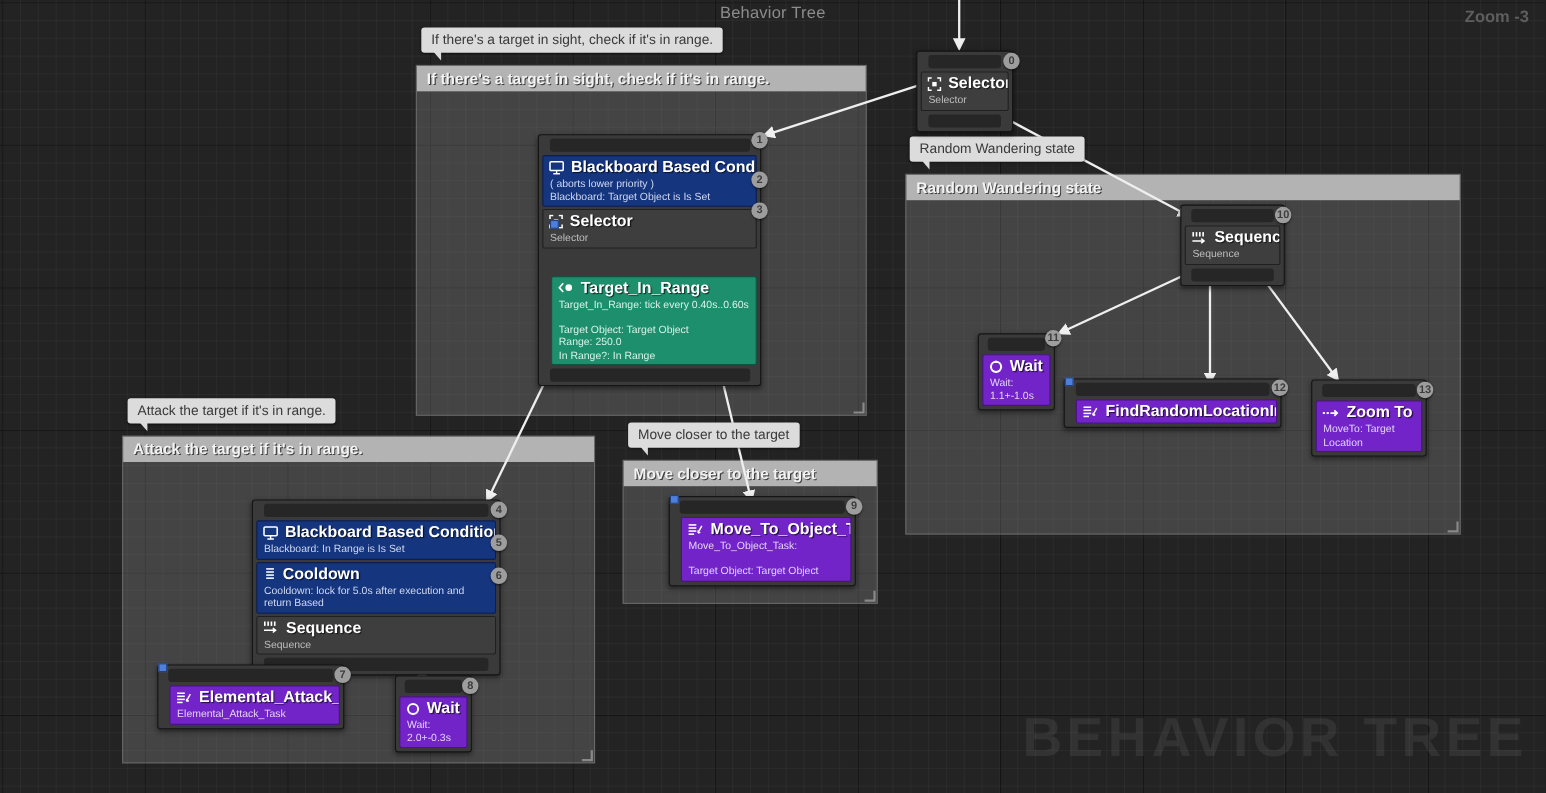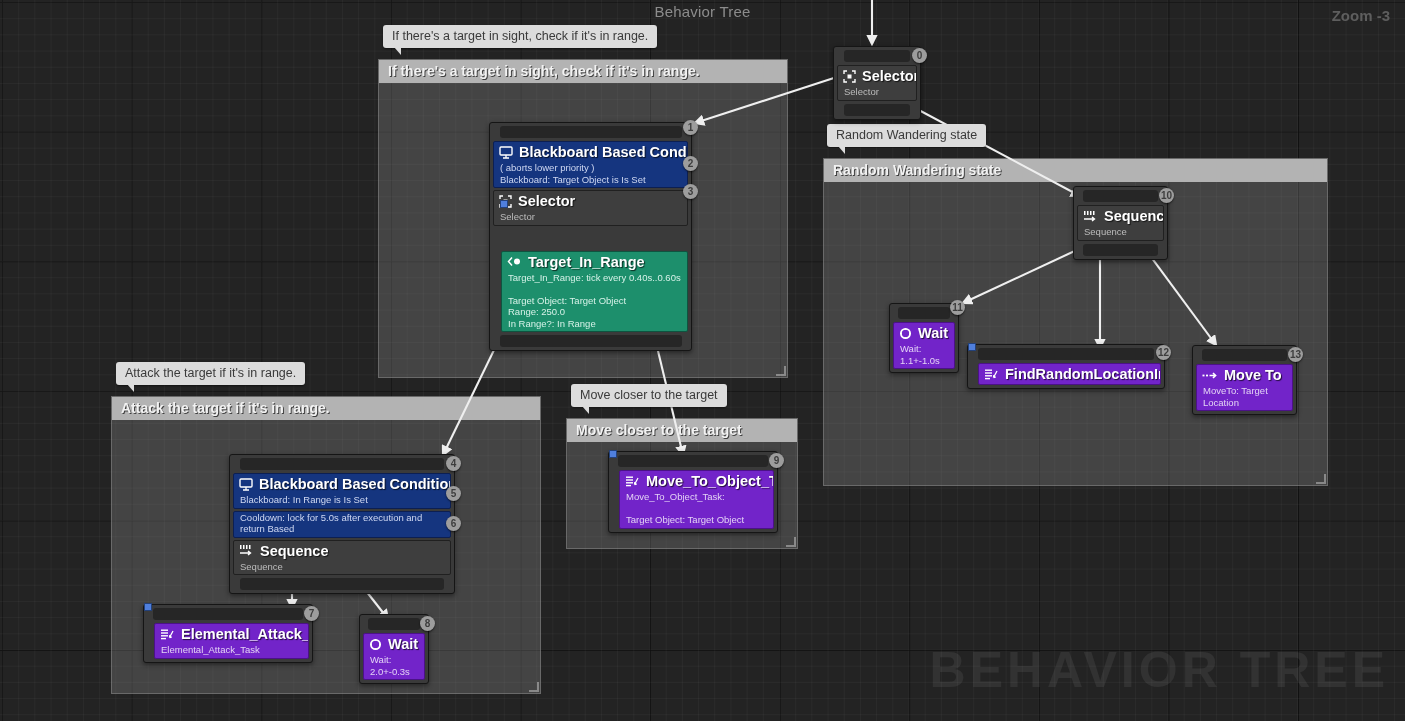--- a/index.html
+++ b/index.html
@@ -298,20 +298,33 @@
             <svg width="14" height="13" viewBox="0 0 14 13">
               <rect x="1" y="1" width="12" height="8" rx="1" fill="none" stroke="#fff" stroke-width="1.4"></rect>
               <path d="M7 9v3M4 12h6" stroke="#fff" stroke-width="1.3" fill="none"></path>
             </svg>
           </span>
         <span>Blackboard Based Condition</span>
       </div>
       <div class="row-sub">Blackboard: In Range is Is Set</div>
     </div>
     <div class="row deco">
+      <div class="row-title">
+        <span class="ic">
+            <svg width="12" height="13" viewBox="0 0 12 13">
+              <g fill="#fff">
+                <rect x="3" y="1.5" width="7" height="1.4"></rect>
+                <rect x="3" y="4.3" width="7" height="1.4"></rect>
+                <rect x="3" y="7.1" width="7" height="1.4"></rect>
+                <rect x="3" y="9.9" width="7" height="1.4"></rect>
+              </g>
+            </svg>
+          </span>
+        <span>Cooldown</span>
+      </div>
       <div class="row-sub">Cooldown: lock for 5.0s after execution and return Based</div>
     </div>
     <div class="row comp">
       <div class="row-title">
         <span class="ic">
             <svg width="15" height="13" viewBox="0 0 15 13">
               <g fill="#fff">
                 <rect x="1" y="1" width="1.5" height="4"></rect>
                 <rect x="4" y="1" width="1.5" height="4"></rect>
                 <rect x="7" y="1" width="1.5" height="4"></rect>
@@ -477,19 +490,19 @@
       <div class="row-title">
         <span class="ic">
             <svg width="16" height="11" viewBox="0 0 16 11">
               <g fill="#fff">
                 <rect x="0.5" y="4.6" width="2" height="1.8"></rect>
                 <rect x="4" y="4.6" width="2" height="1.8"></rect>
               </g>
               <path d="M7.5 5.5h5M11 3l2.6 2.5L11 8" fill="none" stroke="#fff" stroke-width="1.6"></path>
             </svg>
           </span>
-        <span>Move To</span>
+        <span>Zoom To</span>
       </div>
       <div class="row-sub">MoveTo: Target Location</div>
     </div>
   </div>
   <div class="badge" style="right:-6px; top:2px;">13</div>
 </div>
 
 </body></html>

